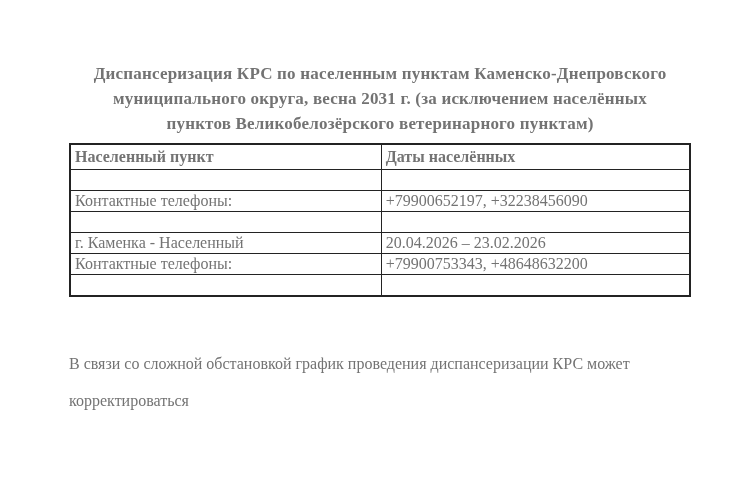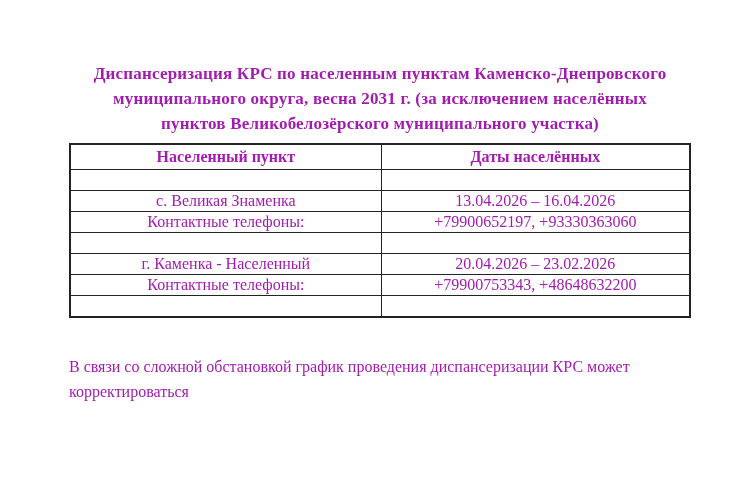--- a/index.html
+++ b/index.html
@@ -6,21 +6,21 @@
     margin: 0;
     padding: 0;
     background: #ffffff;
   }
   .page {
     position: relative;
     width: 747px;
     height: 479px;
     background: #ffffff;
     font-family: "Liberation Serif", serif;
-    color: #a21caf;
+    color: #737373;
     overflow: hidden;
   }
   .content {
     width: 622px;
     margin-left: 69px;
   }
   .doc-title {
     padding-top: 61px;
     text-align: center;
     font-weight: bold;
@@ -31,79 +31,75 @@
   table.schedule {
     margin-top: 7px;
     width: 622px;
     border-collapse: collapse;
     table-layout: fixed;
     border: 2px solid #232323;
   }
   table.schedule th,
   table.schedule td {
     border: 1px solid #232323;
-    text-align: center;
+    text-align: left;
     vertical-align: middle;
     font-size: 16px;
-    padding: 0 20px;
+    padding: 0 4px;
     overflow: hidden;
     white-space: nowrap;
   }
   table.schedule th {
     font-weight: bold;
     height: 24px;
   }
   table.schedule td {
     font-weight: normal;
     height: 20px;
   }
   table.schedule .col-settlement { width: 50.2%; }
   table.schedule .col-dates      { width: 49.8%; }
   .note {
-    margin: 36px 0 0 0;
+    margin: 48px 0 0 0;
     max-width: 580px;
     font-size: 16px;
-    line-height: 25px;
+    line-height: 37px;
   }
 </style>
 </head>
 <body>
 
 <div class="page">
   <div class="content">
 
     <div class="doc-title">
       <div>Диспансеризация КРС по населенным пунктам Каменско-Днепровского</div>
       <div>муниципального округа, весна 2031 г. (за исключением населённых</div>
-      <div>пунктов Великобелозёрского муниципального участка)</div>
+      <div>пунктов Великобелозёрского ветеринарного пунктам)</div>
     </div>
 
     <table class="schedule">
       <colgroup>
         <col class="col-settlement">
         <col class="col-dates">
       </colgroup>
       <thead>
         <tr>
           <th>Населенный пункт</th>
           <th>Даты населённых</th>
         </tr>
       </thead>
       <tbody>
         <tr>
           <td></td>
           <td></td>
         </tr>
         <tr>
-          <td>с. Великая Знаменка</td>
-          <td>13.04.2026 – 16.04.2026</td>
-        </tr>
-        <tr>
           <td>Контактные телефоны:</td>
-          <td>+79900652197, +93330363060</td>
+          <td>+79900652197, +32238456090</td>
         </tr>
         <tr>
           <td></td>
           <td></td>
         </tr>
         <tr>
           <td>г. Каменка - Населенный</td>
           <td>20.04.2026 – 23.02.2026</td>
         </tr>
         <tr>

